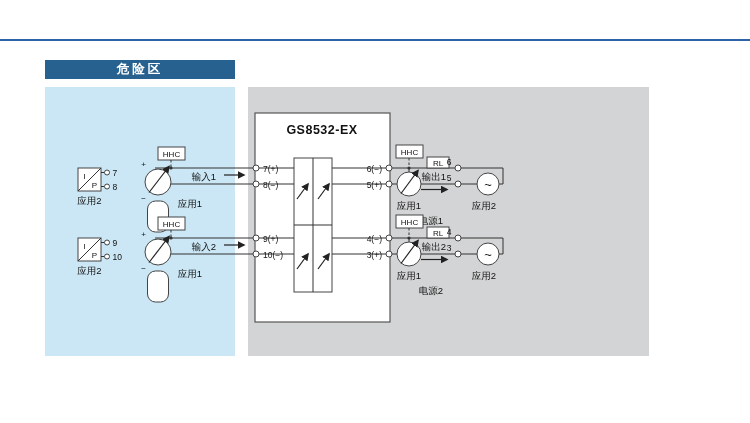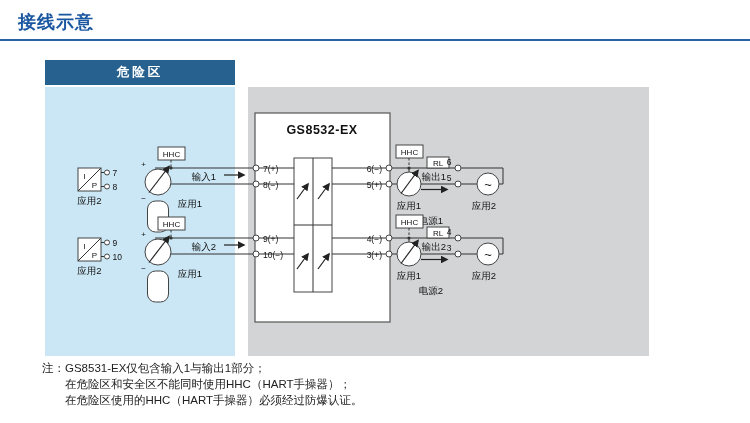--- a/index.html
+++ b/index.html
@@ -4,21 +4,21 @@
 <style>
   * { margin:0; padding:0; box-sizing:border-box; }
   html,body { width:750px; height:423px; background:#fff;
     font-family:"Liberation Sans","DejaVu Sans",sans-serif; }
   .page { position:relative; width:750px; height:423px; background:#fff; overflow:hidden; }
 
   .title { position:absolute; left:18px; top:10px; font-size:18px; font-weight:bold;
     color:#1b57a0; letter-spacing:1px; }
   .rule { position:absolute; left:0; top:39px; width:750px; height:2px; background:#2b62a8; }
 
-  .zone-bar { position:absolute; top:60px; height:25px; background:#26618f; color:#fff;
+  .zone-bar { position:absolute; top:60px; height:19px; background:#26618f; color:#fff;
     font-size:12.5px; font-weight:bold; display:flex; align-items:center; justify-content:center;
     letter-spacing:3px; }
   .zone-bar.hazard { left:45px; width:190px; }
   .zone-bar.safe { left:248px; width:401px; }
 
   .panel { position:absolute; top:87px; height:269px; }
   .panel.hazard { left:45px; width:190px; background:#cbe6f4; }
   .panel.safe { left:248px; width:401px; background:#d3d4d5; }
 
   svg.circuit { position:absolute; left:0; top:0; width:750px; height:423px; pointer-events:none; }
@@ -40,21 +40,20 @@
   text.end  { text-anchor:end; }
 
   .notes { position:absolute; left:42px; top:360px; font-size:11.5px; color:#222; line-height:16px; }
   .notes .indent { padding-left:23px; }
 </style>
 </head>
 <body>
 
 <div class="page">
 
-  <div class="title">接线示意</div>
   <div class="rule"></div>
 
   <div class="zone-bar hazard">危险区</div>
 
   <div class="panel hazard"></div>
   <div class="panel safe"></div>
 
   <svg class="circuit" viewBox="0 0 750 423">
     <defs>
       <marker id="arr" viewBox="0 0 10 10" refX="8" refY="5" markerWidth="6.5" markerHeight="6.5" orient="auto">
@@ -265,19 +264,14 @@
         <circle class="sym" cx="488" cy="254" r="11"></circle>
         <text class="ac mid" x="488" y="258.5">~</text>
       </g>
 
       <text class="lbl mid" x="409" y="279">应用1</text>
       <text class="lbl mid" x="484" y="279">应用2</text>
       <text class="lbl mid" x="431" y="294">电源2</text>
     </g>
   </svg>
 
-  <div class="notes">
-    <div class="note-line"><span>注：</span><span>GS8531-EX仅包含输入1与输出1部分；</span></div>
-    <div class="note-line indent">在危险区和安全区不能同时使用HHC（HART手操器）；</div>
-    <div class="note-line indent">在危险区使用的HHC（HART手操器）必须经过防爆认证。</div>
-  </div>
 
 </div>
 
 </body></html>

